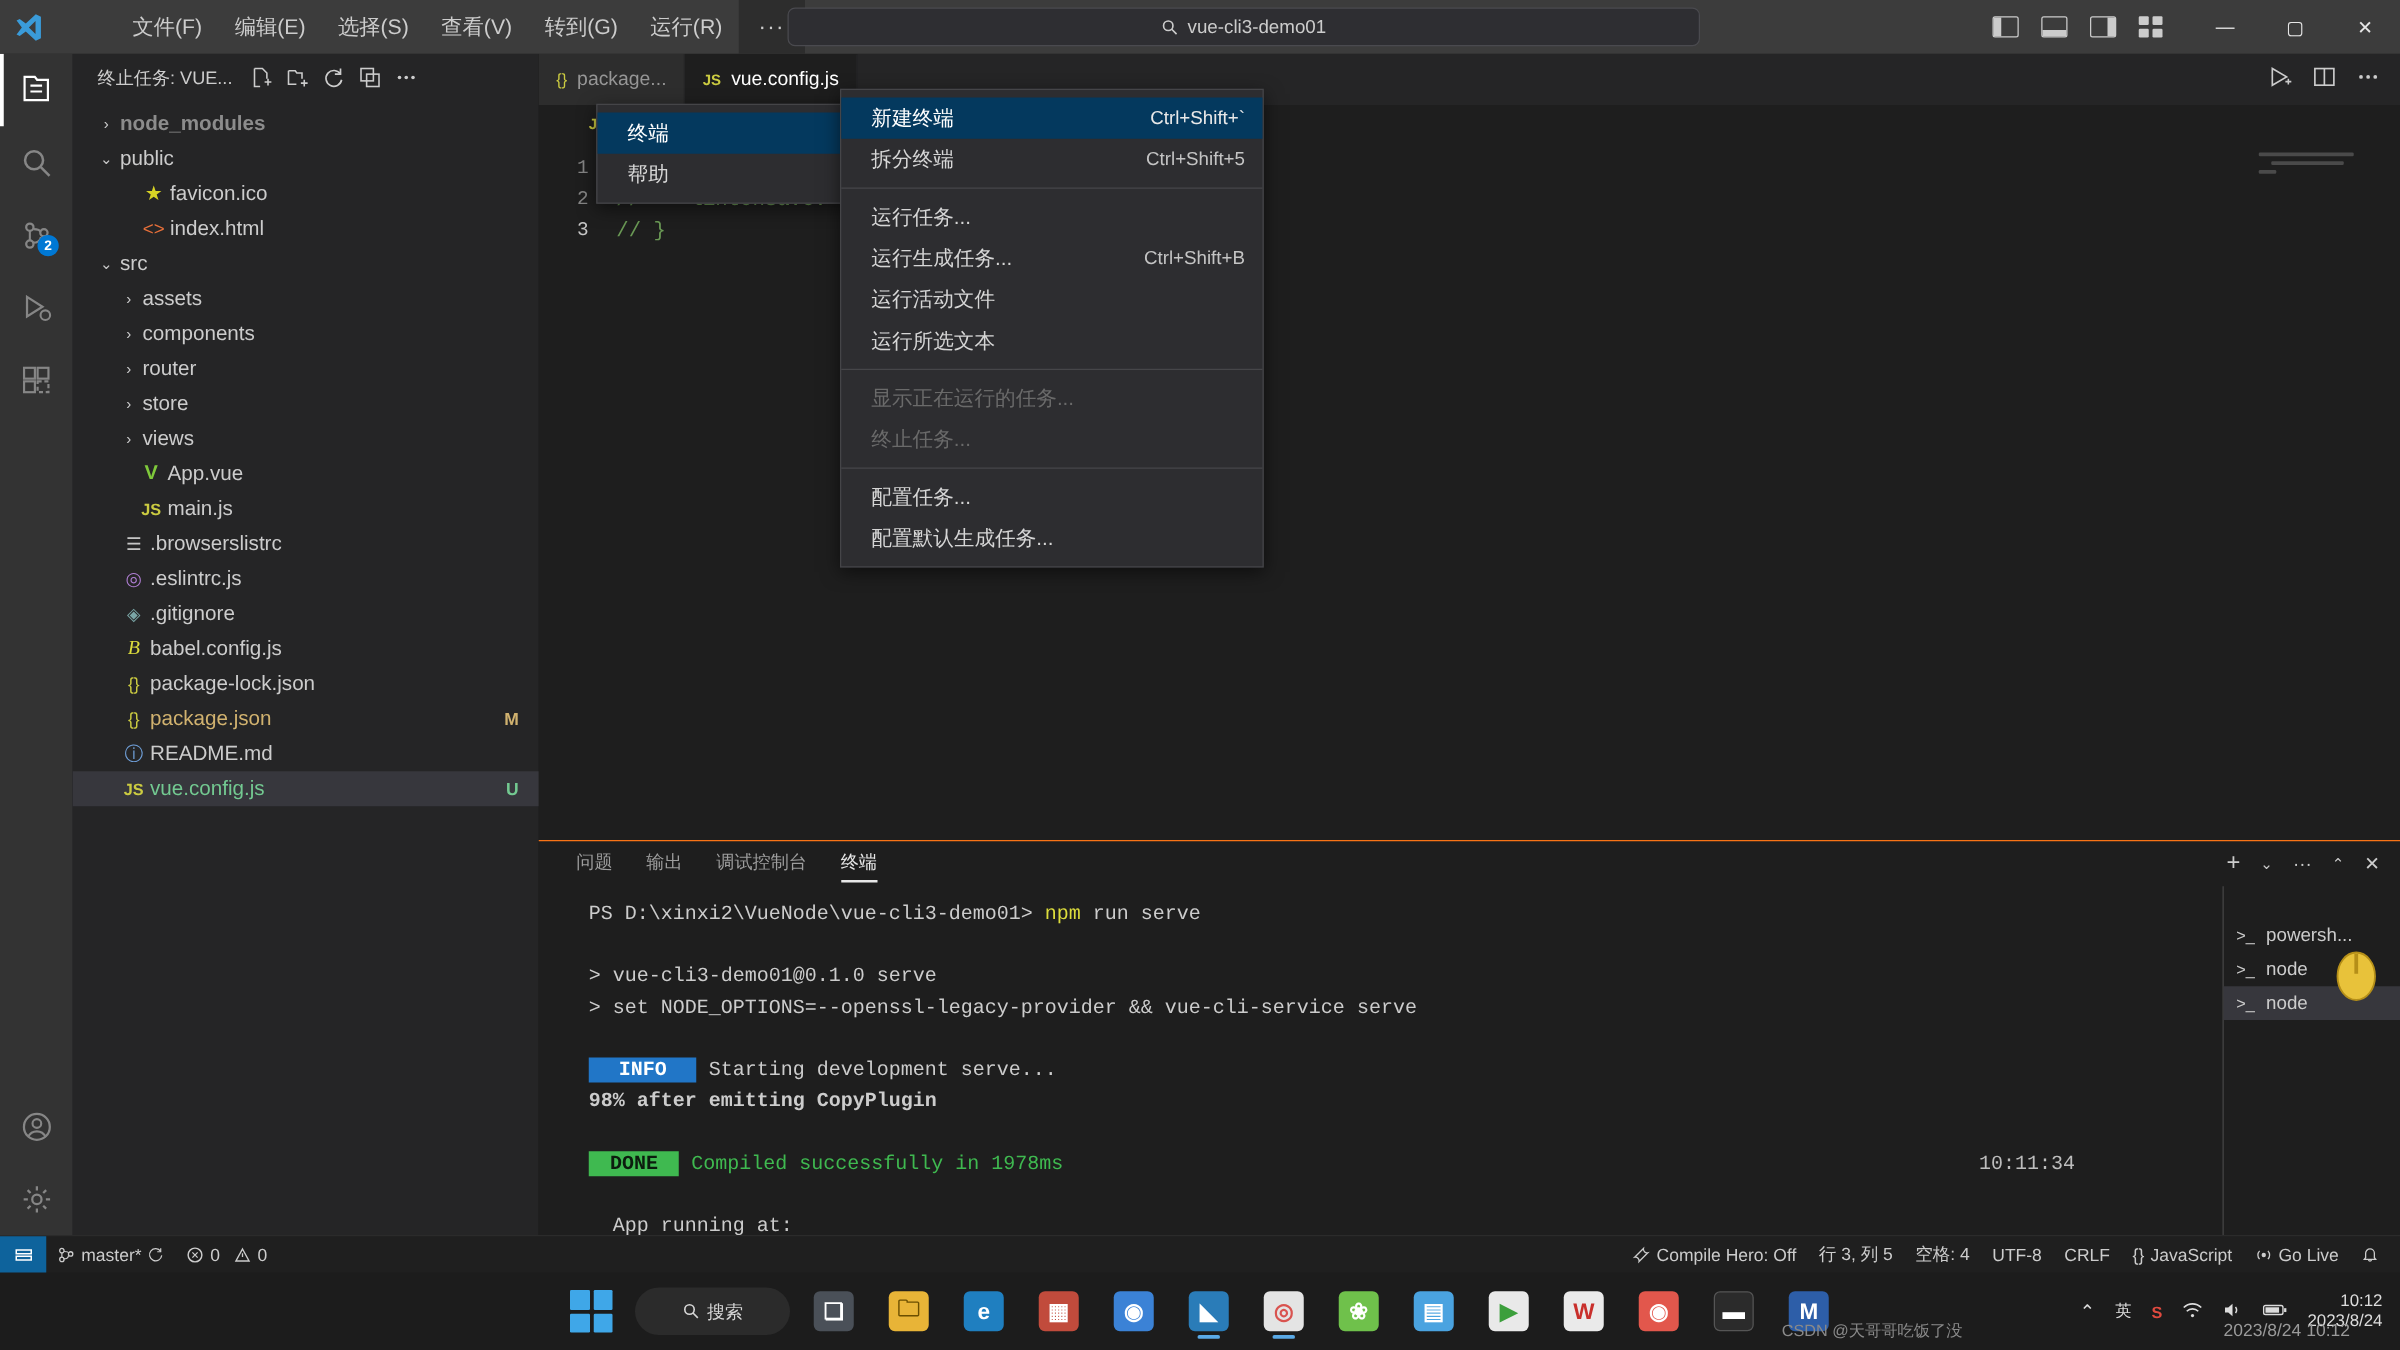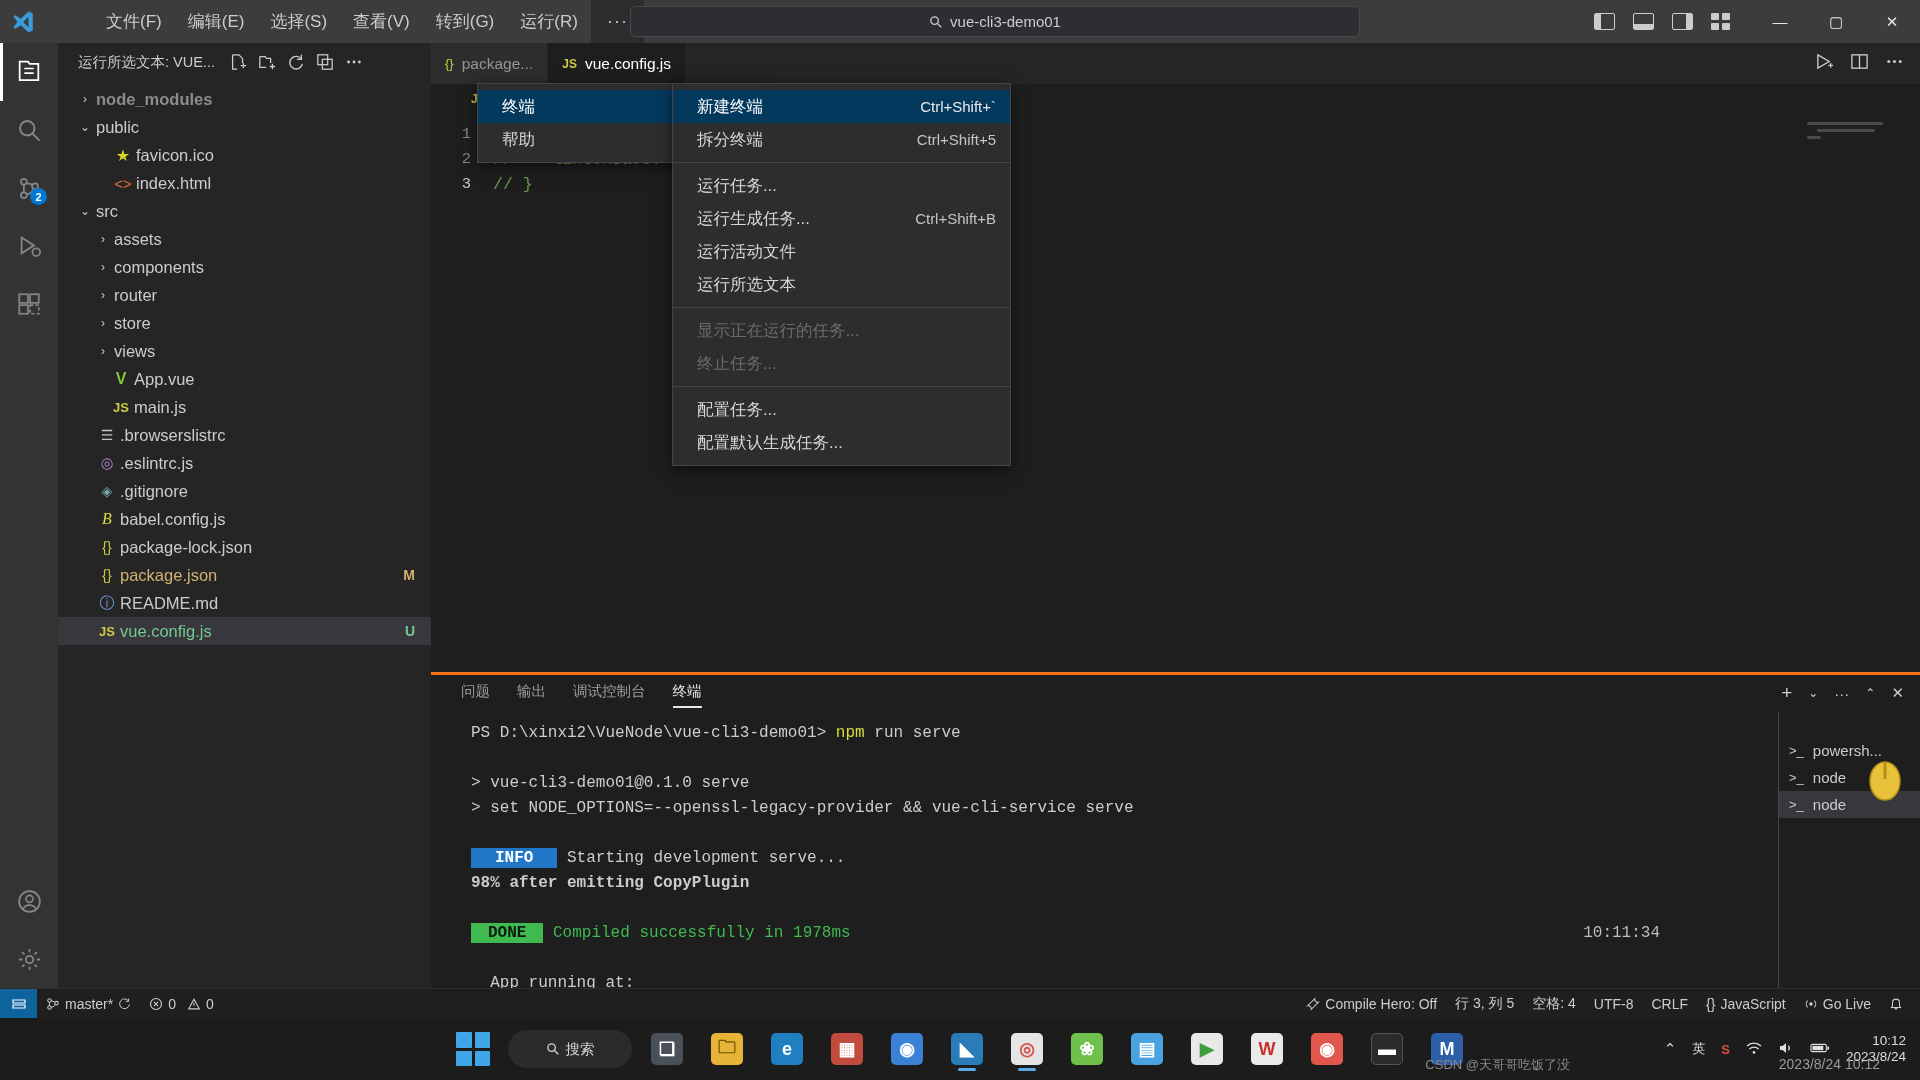--- a/index.html
+++ b/index.html
@@ -90,21 +90,21 @@
   .code-area { flex: 1; display: flex; position: relative; overflow: hidden; }
   .gutter { width: 62px; padding-top: 8px; text-align: right; flex: 0 0 62px; }
   .gnum { height: 25px; line-height: 25px; font-size: 15.5px; color: #858585; padding-right: 22px; font-family: "Liberation Mono", monospace; }
   .gnum.cur { color: #c6c6c6; }
   .codelines { padding-top: 8px; flex: 1; }
   .cline { height: 25px; line-height: 25px; font-size: 16.5px; font-family: "Liberation Mono", monospace; color: #6a9955; white-space: pre; }
   .minimap { position: absolute; right: 18px; top: 8px; width: 95px; }
   .mm-line { height: 3px; background: #4a4a4a; margin-bottom: 4px; border-radius: 1px; }
 
   
-  .panel { height: 316px; background: #1e1e1e; border-top: 3px solid #f97316; display: flex; flex-direction: column; flex: 0 0 316px; }
+  .panel { height: 316px; background: #1e1e1e; border-top: 1px solid #f97316; display: flex; flex-direction: column; flex: 0 0 316px; }
   .panel-head { height: 36px; display: flex; align-items: center; padding-left: 30px; }
   .ptab { font-size: 14.5px; color: #9d9d9d; margin-right: 27px; padding-bottom: 4px; position: relative; white-space: nowrap; cursor: pointer; }
   .ptab.active { color: #e7e7e7; }
   .ptab.active::after { content:''; position:absolute; left:0; right:0; bottom:-3px; height:1.5px; background:#e7e7e7; }
   .panel-actions { margin-left: auto; display: flex; align-items: center; gap: 16px; padding-right: 16px; color: #cccccc; font-size: 15px; }
   .panel-body { flex: 1; display: flex; min-height: 0; }
   .term-out {
     flex: 1; padding: 10px 0 0 40px; font-family: "Liberation Mono", monospace;
     font-size: 16px; line-height: 25px; color: #cccccc; overflow: hidden; position: relative;
   }
@@ -148,21 +148,21 @@
     box-shadow: 0 4px 14px rgba(0,0,0,.55); padding: 6px 0; z-index: 50;
   }
   .mi { height: 33px; display: flex; align-items: center; padding: 0 14px 0 24px; font-size: 16.5px; color: #d6d6d6; white-space: nowrap; cursor: default; }
   .mi.hl { background: #04395e; color: #ffffff; }
   .mi.disabled { color: #6a6a6a; }
   .mi .key { margin-left: auto; padding-left: 36px; font-size: 15px; color: #c4c4c4; }
   .mi.hl .key { color: #e9e9e9; }
   .mi .chev { margin-left: auto; padding-left: 40px; font-size: 14px; }
   .msep { height: 1px; background: #464649; margin: 6px 0; }
   .menu-a { left: 477px; top: 40px; width: 292px; }
-  .menu-b { left: 672px; top: 40px; width: 339px; }
+  .menu-b { left: 672px; top: 28px; width: 339px; }
 
   .mouse { position: absolute; right: 14px; top: 716px; width: 42px; height: 48px; z-index: 60; }
   .wm1 { position: absolute; right: 350px; bottom: 6px; font-size: 13px; color: #8a8a8a; z-index: 5; }
   .wm2 { position: absolute; right: 40px; bottom: 8px; font-size: 14px; color: #9a9a9a; z-index: 5; }
 </style>
 </head>
 <body>
 
 <div class="app">
 
@@ -260,21 +260,21 @@
           <svg width="27" height="27" viewBox="0 0 24 24">
               <circle cx="12" cy="12" r="3.3" fill="none" stroke="currentColor" stroke-width="1.6"></circle>
               <path d="M12 2.6v3M12 18.4v3M2.6 12h3M18.4 12h3M5.4 5.4l2.1 2.1M16.5 16.5l2.1 2.1M18.6 5.4l-2.1 2.1M7.5 16.5l-2.1 2.1" stroke="currentColor" stroke-width="1.6"></path>
             </svg>
         </div>
       </div>
     </div>
 
     <div class="sidebar">
       <div class="sb-header">
-        <span class="sb-title">运行所选文本: VUE...</span>
+        <span class="sb-title">终止任务: VUE...</span>
         <div class="sb-actions">
           <div class="sb-act">
             <svg width="18" height="18" viewBox="0 0 20 20">
                 <path d="M4 2h7l4 4v5" fill="none" stroke="#cccccc" stroke-width="1.4"></path>
                 <path d="M4 2v16h5" fill="none" stroke="#cccccc" stroke-width="1.4"></path>
                 <path d="M13 14h6M16 11v6" stroke="#cccccc" stroke-width="1.4"></path>
               </svg>
           </div>
           <div class="sb-act">
             <svg width="18" height="18" viewBox="0 0 20 20">

